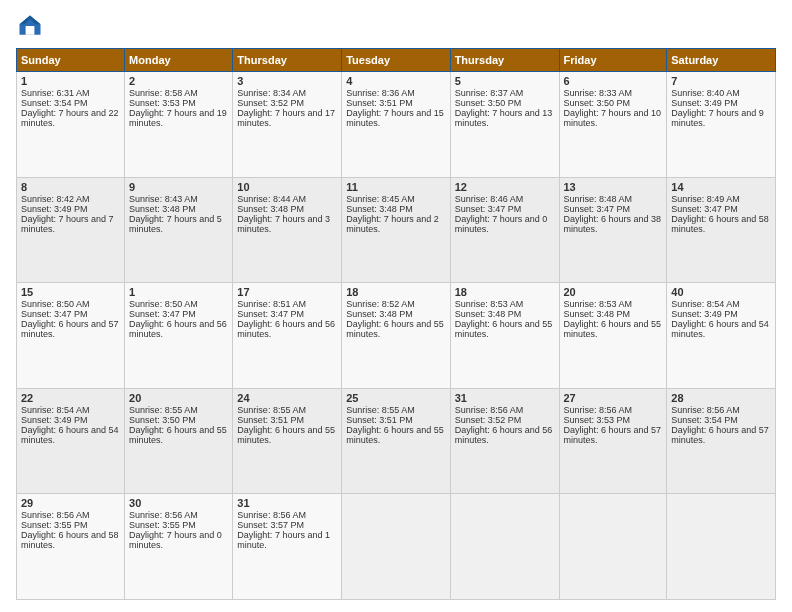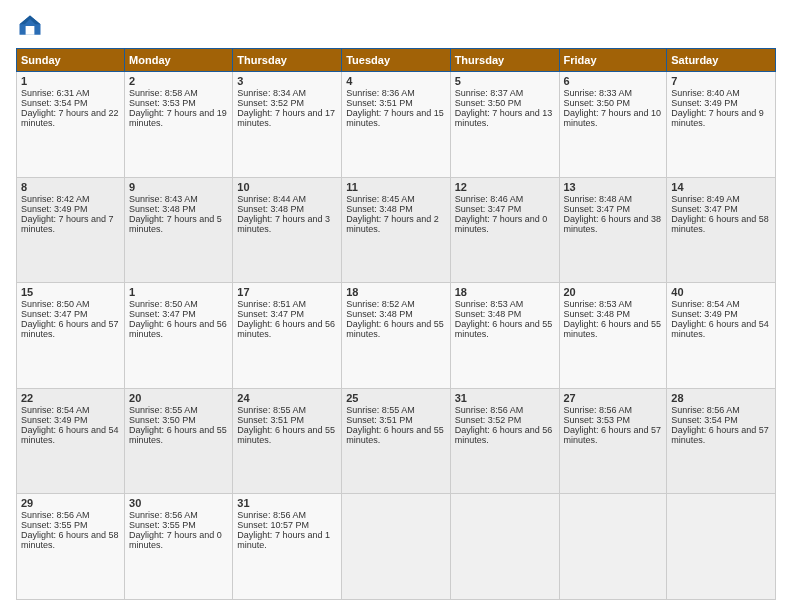--- a/index.html
+++ b/index.html
@@ -160,21 +160,21 @@
           <td><span class="day-num">20</span><span>Sunrise: 8:55 AM</span><br><span>Sunset: 3:50 PM</span><br><span>Daylight: 6 hours and 55 minutes.</span></td>
           <td><span class="day-num">24</span><span>Sunrise: 8:55 AM</span><br><span>Sunset: 3:51 PM</span><br><span>Daylight: 6 hours and 55 minutes.</span></td>
           <td><span class="day-num">25</span><span>Sunrise: 8:55 AM</span><br><span>Sunset: 3:51 PM</span><br><span>Daylight: 6 hours and 55 minutes.</span></td>
           <td><span class="day-num">31</span><span>Sunrise: 8:56 AM</span><br><span>Sunset: 3:52 PM</span><br><span>Daylight: 6 hours and 56 minutes.</span></td>
           <td><span class="day-num">27</span><span>Sunrise: 8:56 AM</span><br><span>Sunset: 3:53 PM</span><br><span>Daylight: 6 hours and 57 minutes.</span></td>
           <td><span class="day-num">28</span><span>Sunrise: 8:56 AM</span><br><span>Sunset: 3:54 PM</span><br><span>Daylight: 6 hours and 57 minutes.</span></td>
         </tr>
         <tr>
           <td><span class="day-num">29</span><span>Sunrise: 8:56 AM</span><br><span>Sunset: 3:55 PM</span><br><span>Daylight: 6 hours and 58 minutes.</span></td>
           <td><span class="day-num">30</span><span>Sunrise: 8:56 AM</span><br><span>Sunset: 3:55 PM</span><br><span>Daylight: 7 hours and 0 minutes.</span></td>
-          <td><span class="day-num">31</span><span>Sunrise: 8:56 AM</span><br><span>Sunset: 10:57 PM</span><br><span>Daylight: 7 hours and 1 minute.</span></td>
+          <td><span class="day-num">31</span><span>Sunrise: 8:56 AM</span><br><span>Sunset: 3:57 PM</span><br><span>Daylight: 7 hours and 1 minute.</span></td>
           <td class="day-empty">&nbsp;</td>
           <td class="day-empty">&nbsp;</td>
           <td class="day-empty">&nbsp;</td>
           <td class="day-empty">&nbsp;</td>
         </tr>
       </tbody>
   </table>
 </div>
 
 </body></html>

